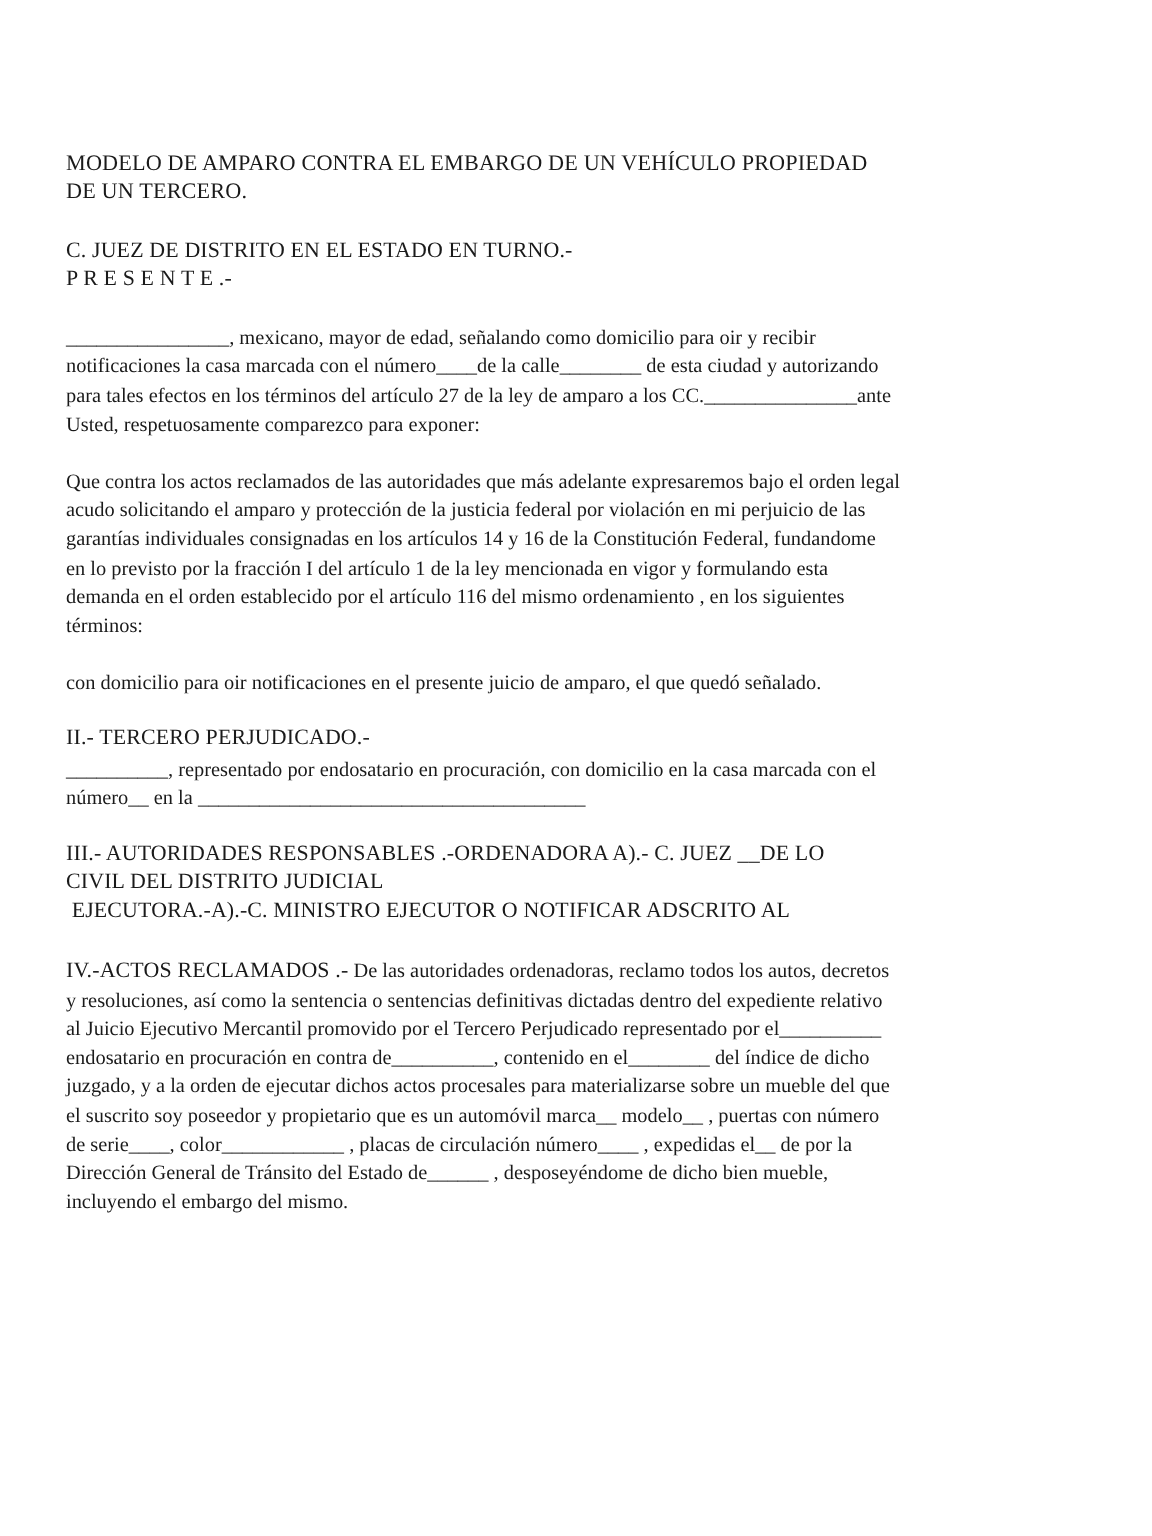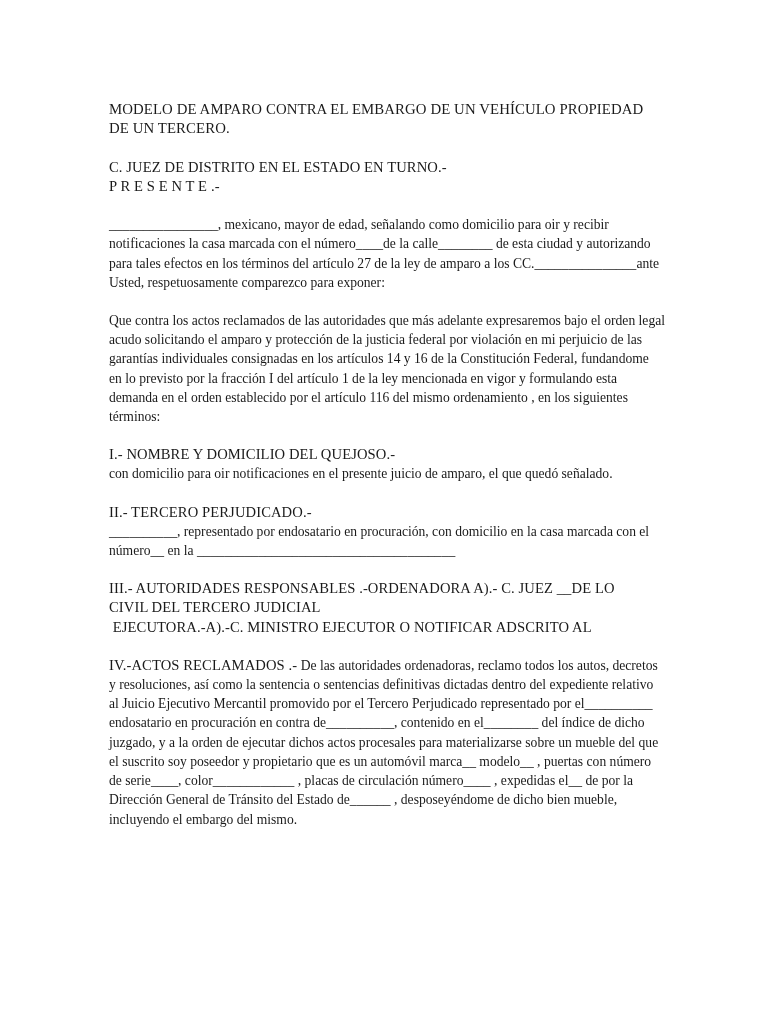--- a/index.html
+++ b/index.html
@@ -14,21 +14,21 @@
     overflow: hidden;
     font-family: "Liberation Serif", "DejaVu Serif", serif;
     color: #1a1a1a;
   }
   .page {
     position: relative;
     width: 768px;
     height: 1024px;
     background: #ffffff;
     box-sizing: border-box;
-    padding: 100px 110px 0 109px;
+    padding: 100px 110px 0 44px;
   }
   .doc {
     width: 556px;
   }
   
   .hd {
     font-family: "Liberation Serif", "DejaVu Serif", serif;
     font-size: 14.6px;
     line-height: 19.2px;
     letter-spacing: 0.1px;
@@ -74,32 +74,31 @@
 
     <div class="blk">
       <p class="bd">________________, mexicano, mayor de edad, señalando como domicilio para oir y recibir notificaciones la casa marcada con el número____de la calle________ de esta ciudad y autorizando para tales efectos en los términos del artículo 27 de la ley de amparo a los CC._______________ante Usted, respetuosamente comparezco para exponer:</p>
     </div>
 
     <div class="blk">
       <p class="bd">Que contra los actos reclamados de las autoridades que más adelante expresaremos bajo el orden legal acudo solicitando el amparo y protección de la justicia federal por violación en mi perjuicio de las garantías individuales consignadas en los artículos 14 y 16 de la Constitución Federal, fundandome en lo previsto por la fracción I del artículo 1 de la ley mencionada en vigor y formulando esta demanda en el orden establecido por el artículo 116 del mismo ordenamiento , en los siguientes términos:</p>
     </div>
 
     <div class="blk">
-      <div class="hd">I.- NOMBRE Y DOMICILIO DEL QUEJOSO.-</div>
       <p class="bd">con domicilio para oir notificaciones en el presente juicio de amparo, el que quedó señalado.</p>
     </div>
 
     <div class="blk">
       <div class="hd">II.- TERCERO PERJUDICADO.-</div>
       <p class="bd">__________, representado por endosatario en procuración, con domicilio en la casa marcada con el número__ en la ______________________________________</p>
     </div>
 
     <div class="blk">
       <div class="hd">III.- AUTORIDADES RESPONSABLES .-ORDENADORA A).- C. JUEZ __DE LO</div>
-      <div class="hd">CIVIL DEL TERCERO JUDICIAL</div>
+      <div class="hd">CIVIL DEL DISTRITO JUDICIAL</div>
       <div class="hd"> EJECUTORA.-A).-C. MINISTRO EJECUTOR O NOTIFICAR ADSCRITO AL</div>
     </div>
 
 
     <div class="blk">
       <p class="bd blk-tight"><span class="hd inline-run">IV.-ACTOS RECLAMADOS .-</span><span class="inline-run"> De las autoridades ordenadoras, reclamo todos los autos, decretos y resoluciones, así como la sentencia o sentencias definitivas dictadas dentro del expediente relativo al Juicio Ejecutivo Mercantil promovido por el Tercero Perjudicado representado por el__________ endosatario en procuración en contra de__________, contenido en el________ del índice de dicho juzgado, y a la orden de ejecutar dichos actos procesales para materializarse sobre un mueble del que el suscrito soy poseedor y propietario que es un automóvil marca__ modelo__ , puertas con número de serie____, color____________ , placas de circulación número____ , expedidas el__ de por la Dirección General de Tránsito del Estado de______ , desposeyéndome de dicho bien mueble, incluyendo el embargo del mismo.</span></p>
     </div>
 
   </div>
 </div>

